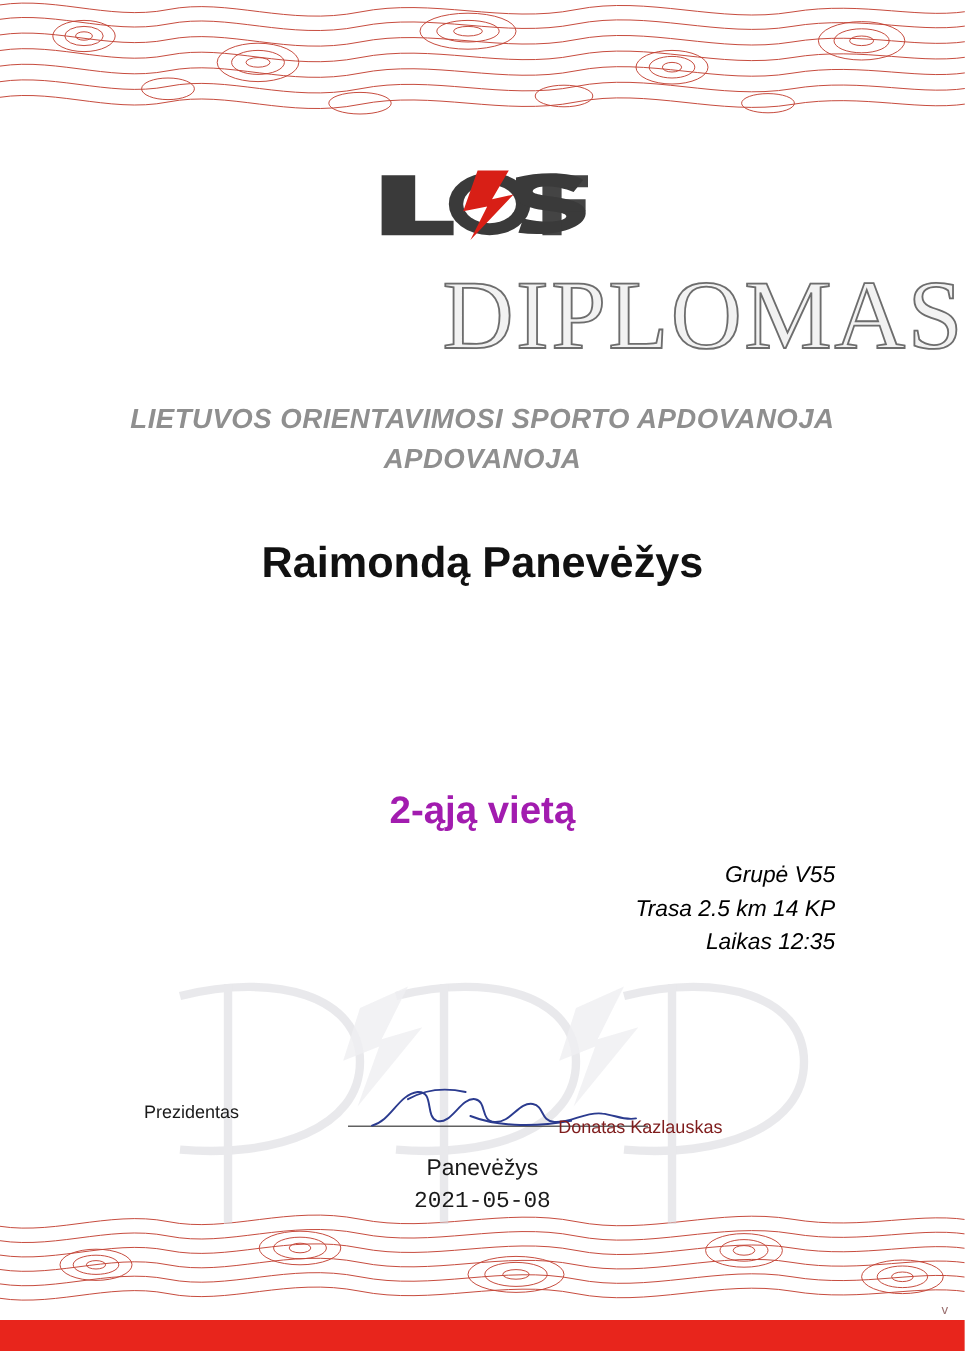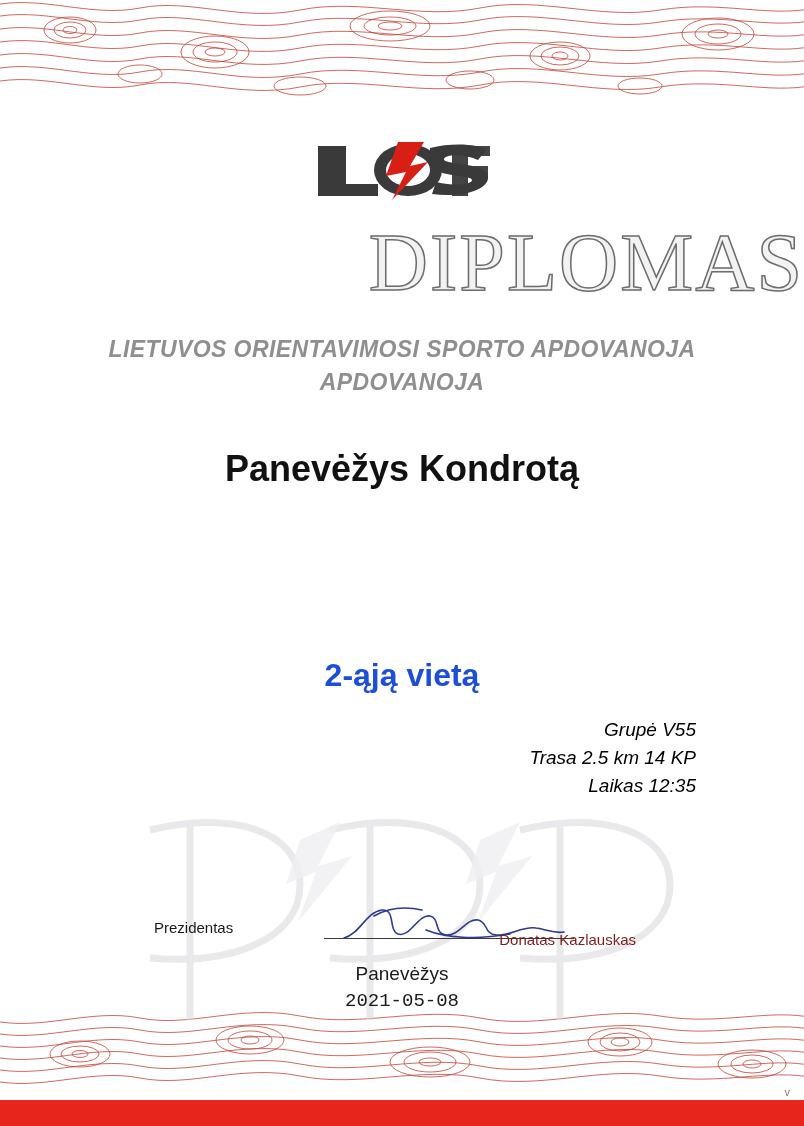--- a/index.html
+++ b/index.html
@@ -119,42 +119,41 @@
   }
 
   .place {
     position: absolute;
     top: 657px;
     left: 0;
     width: 804px;
     text-align: center;
     font-size: 32px;
     font-weight: bold;
-    color: #1d4ed8;
+    color: #a21caf;
   }
 
   .details {
     position: absolute;
     top: 716px;
     right: 108px;
     text-align: right;
     font-size: 19px;
     line-height: 1.47;
     color: #000000;
     font-style: italic;
   }
 
   
   .sig-row {
     position: absolute;
     top: 908px;
     left: 0;
     width: 688px;
     height: 40px;
-    margin-left: 34px;
   }
   .sig-president {
     position: absolute;
     left: 120px;
     top: 11px;
     font-size: 15px;
     color: #1a1a1a;
   }
   .sig-name {
     position: absolute;
@@ -302,21 +301,21 @@
     </svg>
   </div>
 
   <div class="title">DIPLOMAS</div>
 
   <div class="subtitle">
     <span>LIETUVOS ORIENTAVIMOSI SPORTO APDOVANOJA</span>
     <span class="line2">APDOVANOJA</span>
   </div>
 
-  <div class="recipient">Panevėžys Kondrotą</div>
+  <div class="recipient">Raimondą Panevėžys</div>
 
 
   <div class="place">2-ąją vietą</div>
 
   <div class="details">
     <div>Grupė V55</div>
     <div>Trasa 2.5 km 14 KP</div>
     <div>Laikas 12:35</div>
   </div>
 

